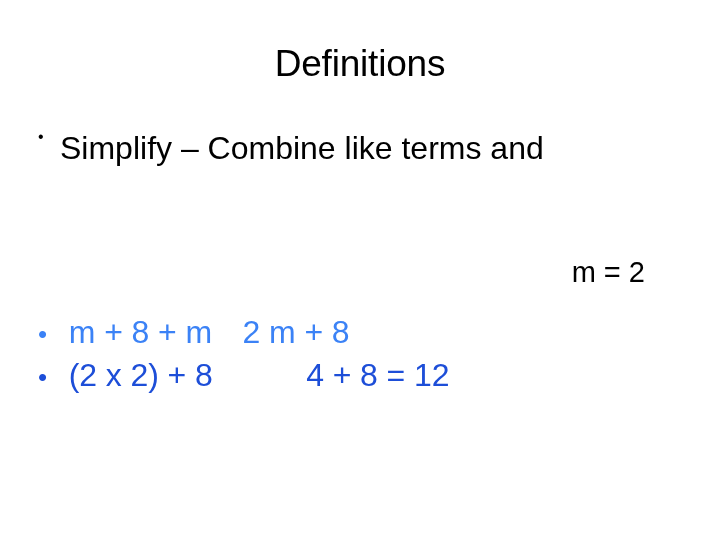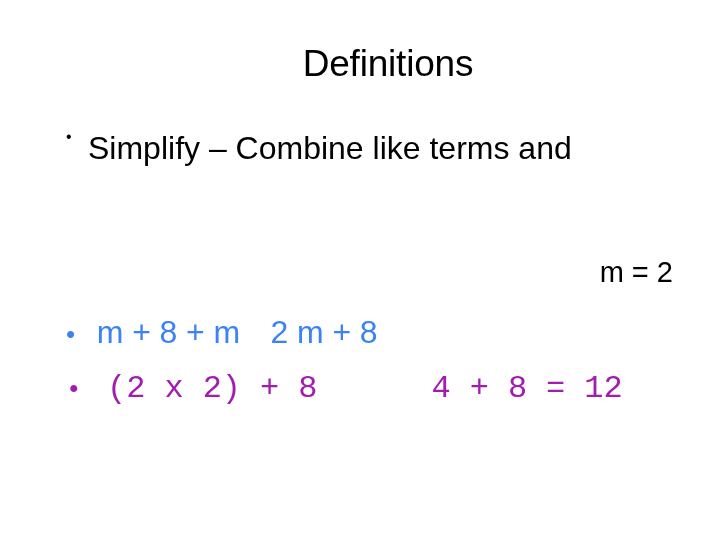--- a/index.html
+++ b/index.html
@@ -14,21 +14,20 @@
     font-family: "Liberation Sans", "DejaVu Sans", sans-serif;
     overflow: hidden;
   }
 
   .slide {
     position: relative;
     width: 644px;
     height: 540px;
     background: #ffffff;
     box-sizing: border-box;
-    margin-left: 28px;
   }
 
   
   .slide-title {
     position: absolute;
     top: 42px;
     left: 0;
     width: 720px;
     text-align: center;
     font-size: 37px;
@@ -113,24 +112,23 @@
 
   
   .row-navy-1 {
     position: absolute;
     top: 184px;
     left: 38px;
     color: #3b82f6;
   }
   .row-navy-2 {
     position: absolute;
-    top: 240px;
+    top: 227px;
     left: 38px;
-    color: #a21caf;
-    font-family: Liberation Mono, monospace;
+    color: #1d4ed8;
   }
 
   .gap-wide {
     display: inline-block;
     width: 76px;
   }
   .gap-mid {
     display: inline-block;
     width: 13px;
   }

